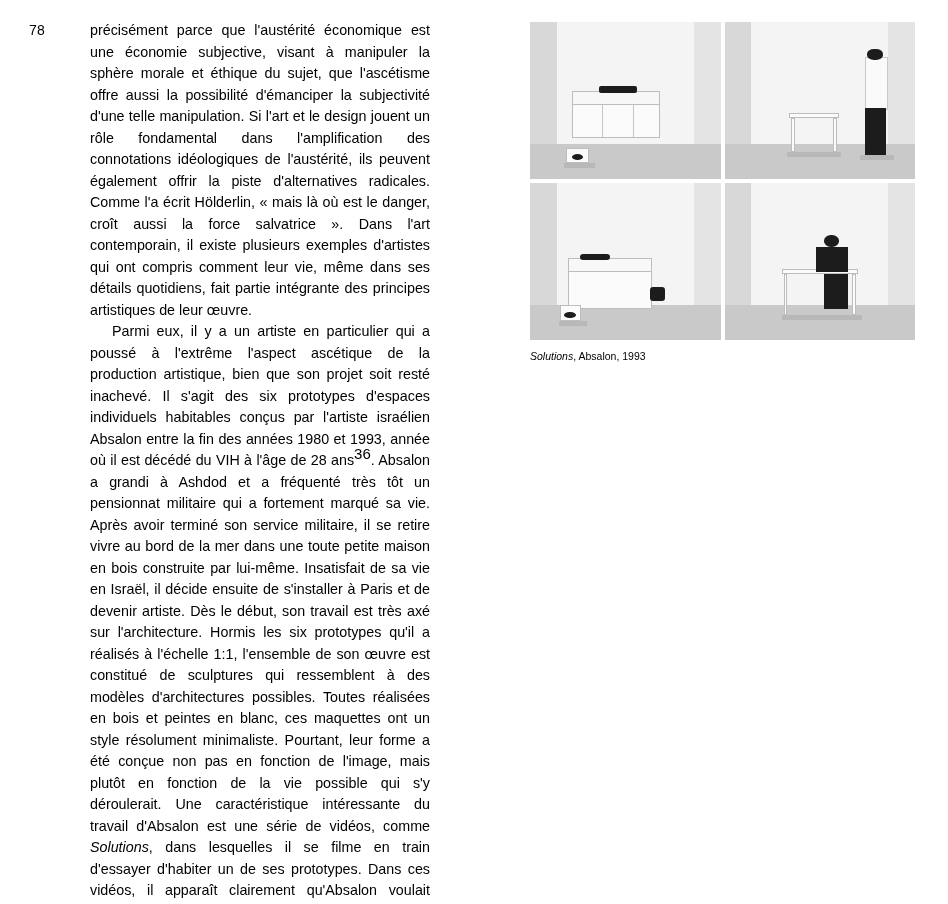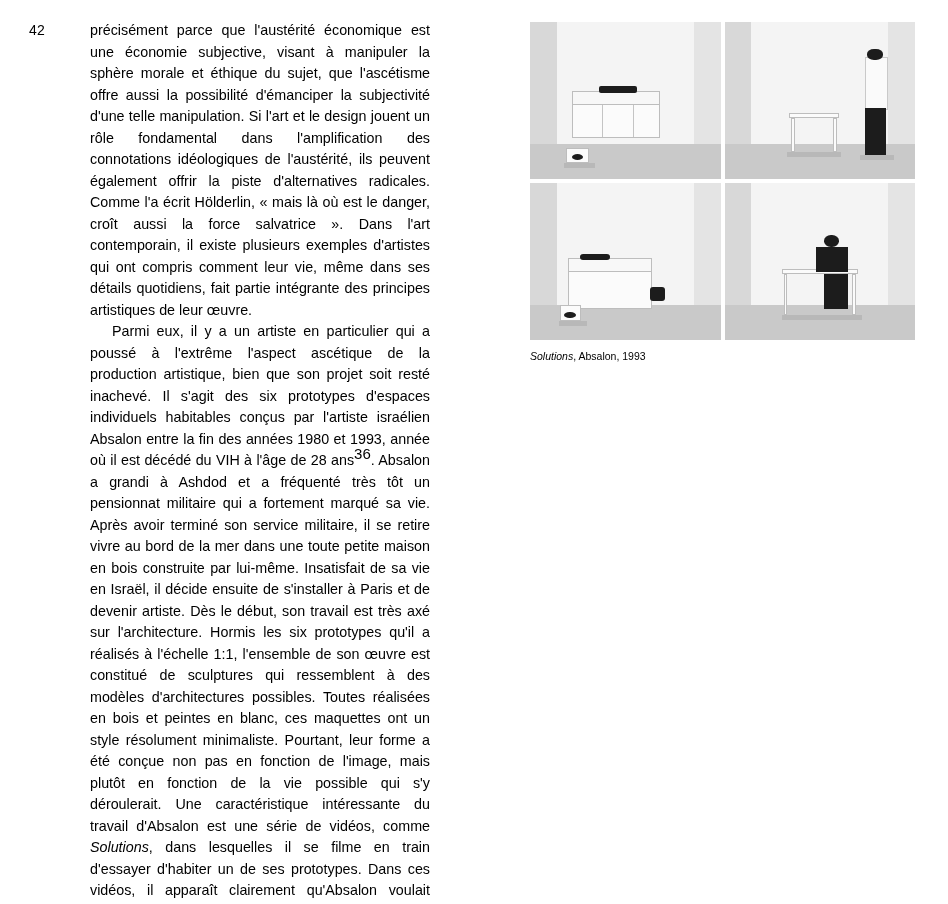--- a/index.html
+++ b/index.html
@@ -113,21 +113,21 @@
   .shadow { position: absolute; background: #a9a9a9; opacity: .55; }
   .figure-person { position: absolute; background: #f2f2f2; }
   .dark { background: #1c1c1c; }
 </style>
 </head>
 <body>
 
 <div class="page">
 
   <div class="col-left">
-    <div class="folio-left">42</div>
+    <div class="folio-left">78</div>
 
     <div class="text-left">
       <p>précisément parce que l'austérité économique est une économie subjective, visant à manipuler la sphère morale et éthique du sujet, que l'ascétisme offre aussi la possibilité d'émanciper la subjectivité d'une telle manipulation. Si l'art et le design jouent un rôle fondamental dans l'amplification des connotations idéologiques de l'austérité, ils peuvent également offrir la piste d'alternatives radicales. Comme l'a écrit Hölderlin, « mais là où est le danger, croît aussi la force salvatrice ». Dans l'art contemporain, il existe plusieurs exemples d'artistes qui ont compris comment leur vie, même dans ses détails quotidiens, fait partie intégrante des principes artistiques de leur œuvre.</p>
       <p class="indent"><span>Parmi eux, il y a un artiste en particulier qui a poussé à l'extrême l'aspect ascétique de la production artistique, bien que son projet soit resté inachevé. Il s'agit des six prototypes d'espaces individuels habitables conçus par l'artiste israélien Absalon entre la fin des années 1980 et 1993, année où il est décédé du VIH à l'âge de 28 ans</span><sup>36</sup><span>. Absalon a grandi à Ashdod et a fréquenté très tôt un pensionnat militaire qui a fortement marqué sa vie. Après avoir terminé son service militaire, il se retire vivre au bord de la mer dans une toute petite maison en bois construite par lui-même. Insatisfait de sa vie en Israël, il décide ensuite de s'installer à Paris et de devenir artiste. Dès le début, son travail est très axé sur l'architecture. Hormis les six prototypes qu'il a réalisés à l'échelle 1:1, l'ensemble de son œuvre est constitué de sculptures qui ressemblent à des modèles d'architectures possibles. Toutes réalisées en bois et peintes en blanc, ces maquettes ont un style résolument minimaliste. Pourtant, leur forme a été conçue non pas en fonction de l'image, mais plutôt en fonction de la vie possible qui s'y déroulerait. Une caractéristique intéressante du travail d'Absalon est une série de vidéos, comme </span><i>Solutions</i><span>, dans lesquelles il se filme en train d'essayer d'habiter un de ses prototypes. Dans ces vidéos, il apparaît clairement qu'Absalon voulait étudier la vie humaine dans ses moindres détails, afin de comprendre quel type d'espace serait</span></p>
     </div>
   </div>
 
   <div class="col-right">
 
     <div class="figure">

